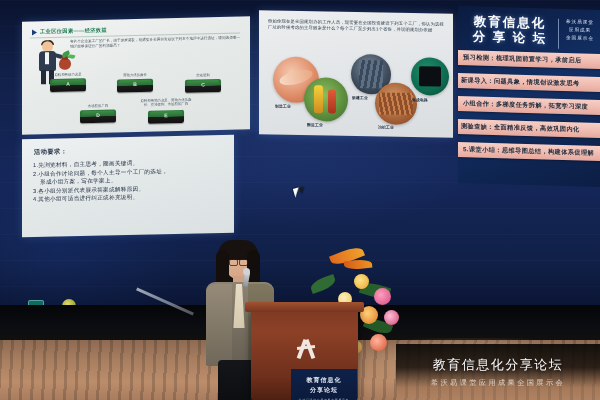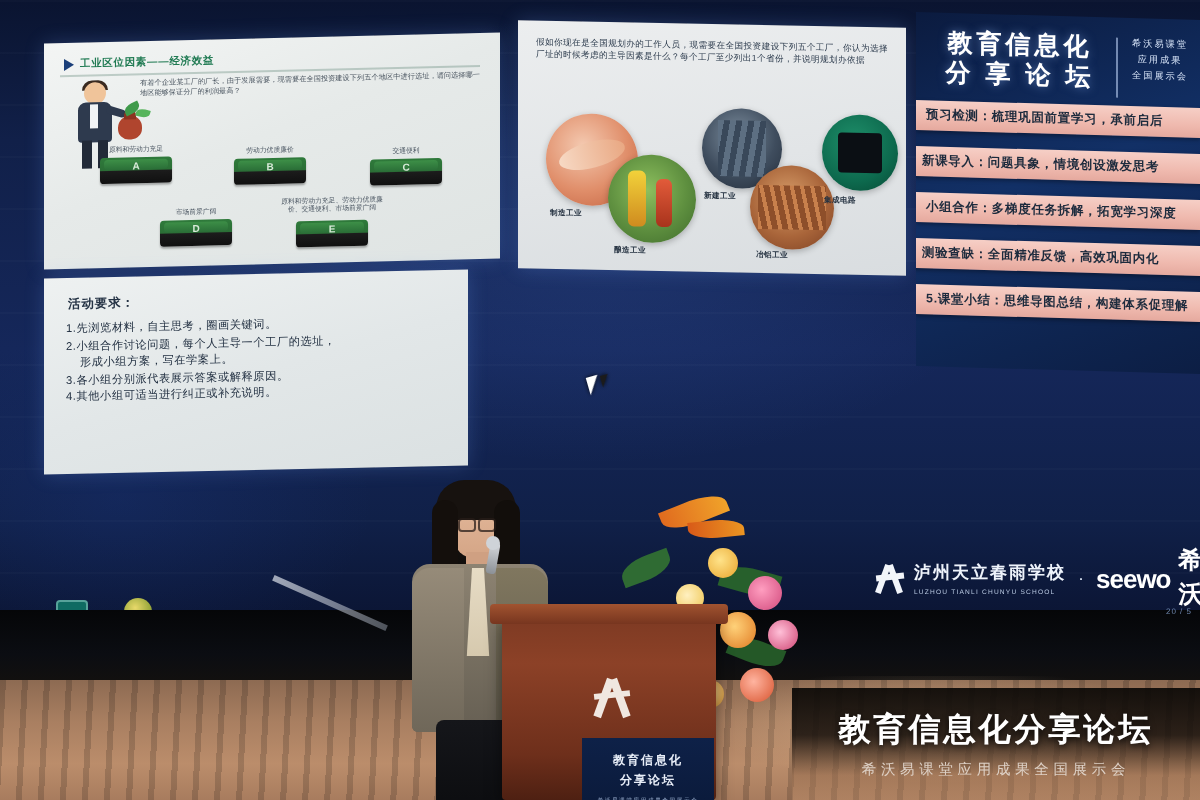--- a/index.html
+++ b/index.html
@@ -210,21 +210,21 @@
   .timecode{position:absolute;right:4px;bottom:-6px;font-size:4px;color:#6e86ac;letter-spacing:.5px;}
 
   
   .banner{
     position:absolute;left:396px;top:344px;width:204px;height:56px;
     background:
       linear-gradient(180deg,rgba(10,8,6,.92) 0%,rgba(22,16,12,.86) 42%,rgba(150,108,78,.55) 78%,rgba(186,140,104,.35) 100%);
     display:flex;flex-direction:column;align-items:center;justify-content:center;
   }
   .banner-main{
-    font-size:16px;font-weight:700;color:#ffffff;letter-spacing:1.5px;white-space:nowrap;
+    font-size:13px;font-weight:400;color:#ffffff;letter-spacing:1.5px;white-space:nowrap;
     text-shadow:0 1px 3px rgba(0,0,0,.7);
     text-align:center;
   }
   .banner-sub{
     margin-top:4px;font-size:7.2px;color:#e6dcd3;letter-spacing:2.4px;white-space:nowrap;opacity:.9;
   }
 
   
   .person{position:absolute;left:196px;top:240px;width:86px;height:160px;}
   .p-hair{position:absolute;left:22px;top:0;width:40px;height:54px;border-radius:20px 20px 14px 14px;
@@ -454,33 +454,20 @@
     <div class="podium-logo">
       <div class="podium-logo-bar"></div>
     </div>
     <div class="podium-sign">
       <div class="ps-l1">教育信息化</div>
       <div class="ps-l2">分享论坛</div>
       <div class="ps-l3">希沃易课堂应用成果全国展示会</div>
     </div>
   </div>
 
-  <div class="logo-strip">
-    <div class="logo-mark">
-      <div class="logo-bar"></div>
-    </div>
-    <div>
-      <div class="school-cn">泸州天立春雨学校</div>
-      <div class="school-en">LUZHOU TIANLI CHUNYU SCHOOL</div>
-    </div>
-    <span class="logo-dot">·</span>
-    <span class="seewo">seewo</span>
-    <span class="seewo-cn">希沃</span>
-    <span class="timecode">20 / 5</span>
-  </div>
 
   <div class="banner">
     <div class="banner-main">教育信息化分享论坛</div>
     <div class="banner-sub">希沃易课堂应用成果全国展示会</div>
   </div>
 
   <div class="cursor" style="left: 294px; top: 188px;"></div>
 
 </div>
 

